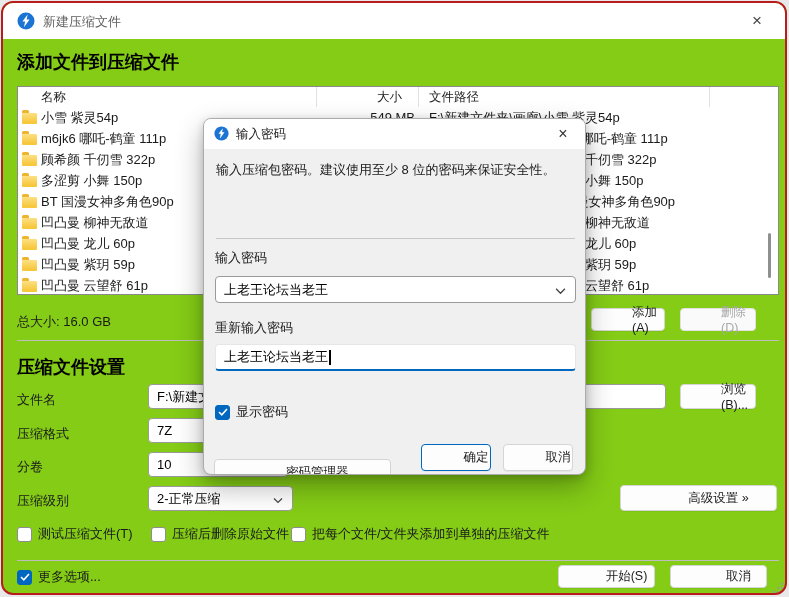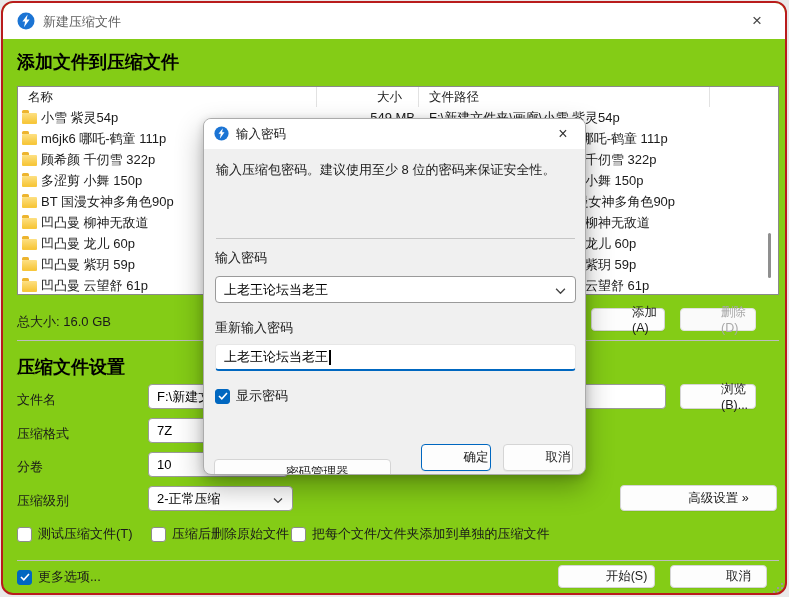--- a/index.html
+++ b/index.html
@@ -25,21 +25,21 @@
     color:#474747; font-size:17px; cursor:default;
   }
   .section-title { font-weight:bold; font-size:18px; color:#000; }
 
   
   .list {
     position:absolute; left:14px; top:83px; width:762px; height:209px;
     background:#fff; border:1px solid #8a8a8a;
   }
   .list-header { display:flex; height:20px; align-items:center; font-size:12.5px; color:#1a1a1a; position:relative; }
-  .hc-name  { width:299px; padding-left:10px;  border-right:1px solid #e2e2e2; height:100%; display:flex; align-items:center; }
+  .hc-name  { width:299px; padding-left:23px;  border-right:1px solid #e2e2e2; height:100%; display:flex; align-items:center; }
   .hc-size  { width:102px; padding-right:16px; border-right:1px solid #e2e2e2; height:100%;
               display:flex; align-items:center; justify-content:flex-end; }
   .hc-path  { padding-left:10px; height:100%; display:flex; align-items:center; }
   .hdr-div  { position:absolute; left:691px; top:0; width:1px; height:20px; background:#e2e2e2; }
   .row { display:flex; height:21px; align-items:center; font-size:13px; white-space:nowrap; }
   .c-name { width:299px; padding-left:4px; display:flex; align-items:center; gap:4px; overflow:hidden; }
   .c-size { width:102px; padding-right:4px; text-align:right; }
   .c-path { padding-left:10px; overflow:hidden; }
   .folder {
     position:relative; width:15px; height:11px; flex:0 0 15px; margin-top:2px;
@@ -290,21 +290,21 @@
         </svg>
     </span>
   </div>
 
   <div class="label" style="left:11px; top:200px;">重新输入密码</div>
   <div class="input focused" style="left:11px; top:225px; width:361px; height:27px;">
     <span>上老王论坛当老王</span>
     <span class="caret"></span>
   </div>
 
-  <div class="check-item" style="left:11px; top:269px;">
+  <div class="check-item" style="left:11px; top:285px;">
     <span class="cb checked">
       <svg width="10" height="8" viewBox="0 0 10 8">
           <polyline points="1,4 3.8,6.8 9,1" fill="none" stroke="#fff" stroke-width="1.6"></polyline>
         </svg>
     </span>
     <span>显示密码</span>
   </div>
 
   <div class="btn" style="left:10px; top:340px; width:177px; height:27px;">密码管理器...</div>
   <div class="btn primary" style="left:217px; top:325px; width:70px; height:27px;">确定</div>

